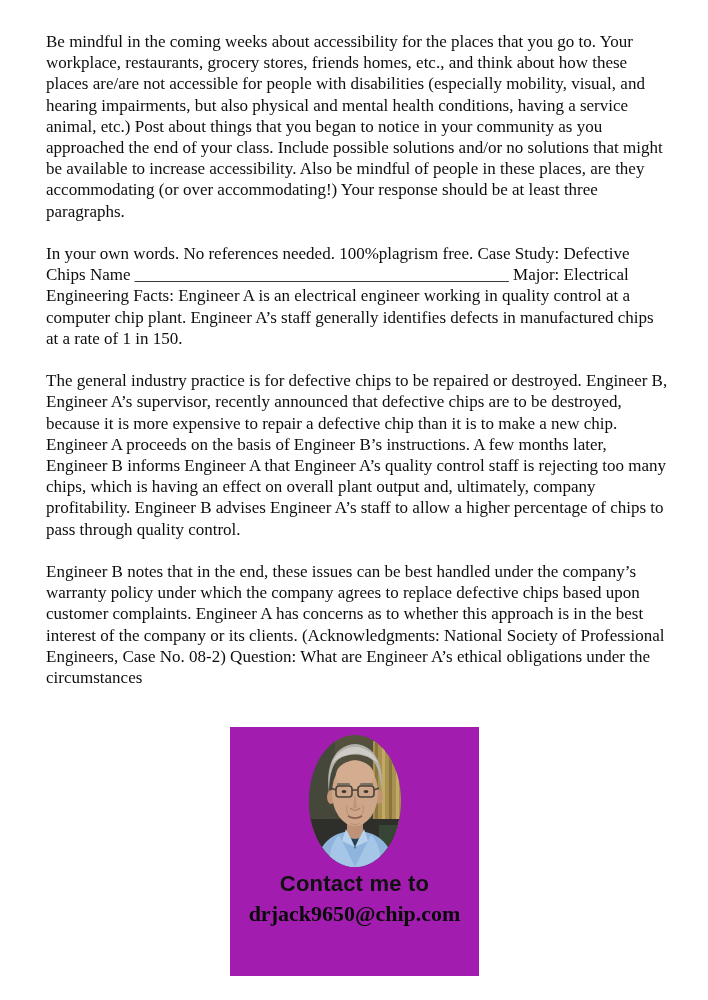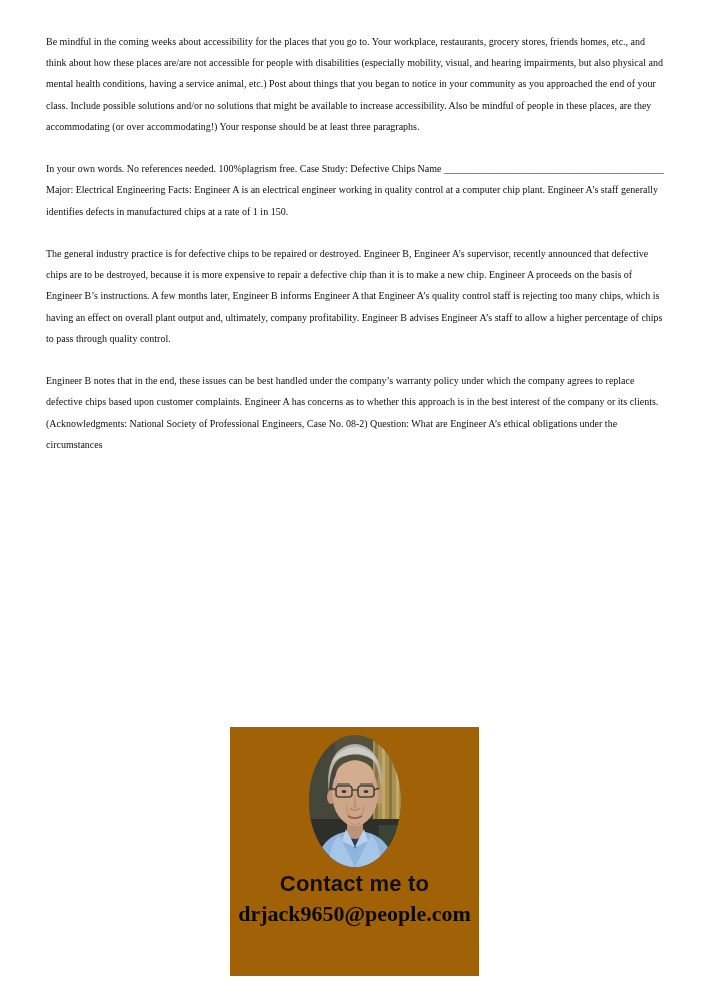--- a/index.html
+++ b/index.html
@@ -14,21 +14,21 @@
     background: #ffffff;
     overflow: hidden;
     font-family: "Liberation Serif", serif;
   }
   .doc-text {
     position: absolute;
     left: 46px;
     top: 31px;
     width: 622px;
     color: #0e0e0e;
-    font-size: 10px;
+    font-size: 17px;
     line-height: 21.2px;
     text-align: left;
   }
   .doc-text p {
     margin: 0 0 21.2px 0;
     word-break: break-word;
   }
   .promo-card {
     position: absolute;
     left: 230px;
@@ -71,21 +71,21 @@
 
 <div class="page">
 
   <div class="doc-text">
     <p>Be mindful in the coming weeks about accessibility for the places that you go to. Your workplace, restaurants, grocery stores, friends homes, etc., and think about how these places are/are not accessible for people with disabilities (especially mobility, visual, and hearing impairments, but also physical and mental health conditions, having a service animal, etc.) Post about things that you began to notice in your community as you approached the end of your class. Include possible solutions and/or no solutions that might be available to increase accessibility. Also be mindful of people in these places, are they accommodating (or over accommodating!) Your response should be at least three paragraphs.</p>
     <p>In your own words. No references needed. 100%plagrism free. Case Study: Defective Chips Name ____________________________________________ Major: Electrical Engineering Facts: Engineer A is an electrical engineer working in quality control at a computer chip plant. Engineer A’s staff generally identifies defects in manufactured chips at a rate of 1 in 150.</p>
     <p>The general industry practice is for defective chips to be repaired or destroyed. Engineer B, Engineer A’s supervisor, recently announced that defective chips are to be destroyed, because it is more expensive to repair a defective chip than it is to make a new chip. Engineer A proceeds on the basis of Engineer B’s instructions. A few months later, Engineer B informs Engineer A that Engineer A’s quality control staff is rejecting too many chips, which is having an effect on overall plant output and, ultimately, company profitability. Engineer B advises Engineer A’s staff to allow a higher percentage of chips to pass through quality control.</p>
     <p>Engineer B notes that in the end, these issues can be best handled under the company’s warranty policy under which the company agrees to replace defective chips based upon customer complaints. Engineer A has concerns as to whether this approach is in the best interest of the company or its clients. (Acknowledgments: National Society of Professional Engineers, Case No. 08-2) Question: What are Engineer A’s ethical obligations under the circumstances</p>
   </div>
 
-  <div class="promo-card" style="background: #a16207;">
+  <div class="promo-card" style="background: #a21caf;">
     <svg class="portrait" viewBox="0 0 92 132" xmlns="http://www.w3.org/2000/svg" aria-hidden="true">
       <defs>
         <clipPath id="ovalClip">
           <ellipse cx="46" cy="66" rx="46" ry="66"></ellipse>
         </clipPath>
         <linearGradient id="bgGrad" x1="0" y1="0" x2="0" y2="1">
           <stop offset="0" stop-color="#55523e"></stop>
           <stop offset="1" stop-color="#3c3c32"></stop>
         </linearGradient>
       </defs>
@@ -142,16 +142,16 @@
         <path d="M54,70 C55,75 54,78 52,81" fill="none" stroke="#b98f73" stroke-width="1"></path>
 
         <path d="M39,81 C44,84 48,84 53,81" fill="none" stroke="#8e5f51" stroke-width="1.8"></path>
 
         <path d="M41,88 C44,90 48,90 51,88" fill="none" stroke="#b98f73" stroke-width="1"></path>
       </g>
     </svg>
     <div class="promo-heading">
       <div>Contact me to</div>
     </div>
-    <div class="promo-email">drjack9650@people.com</div>
+    <div class="promo-email">drjack9650@chip.com</div>
   </div>
 
 </div>
 
 </body></html>

